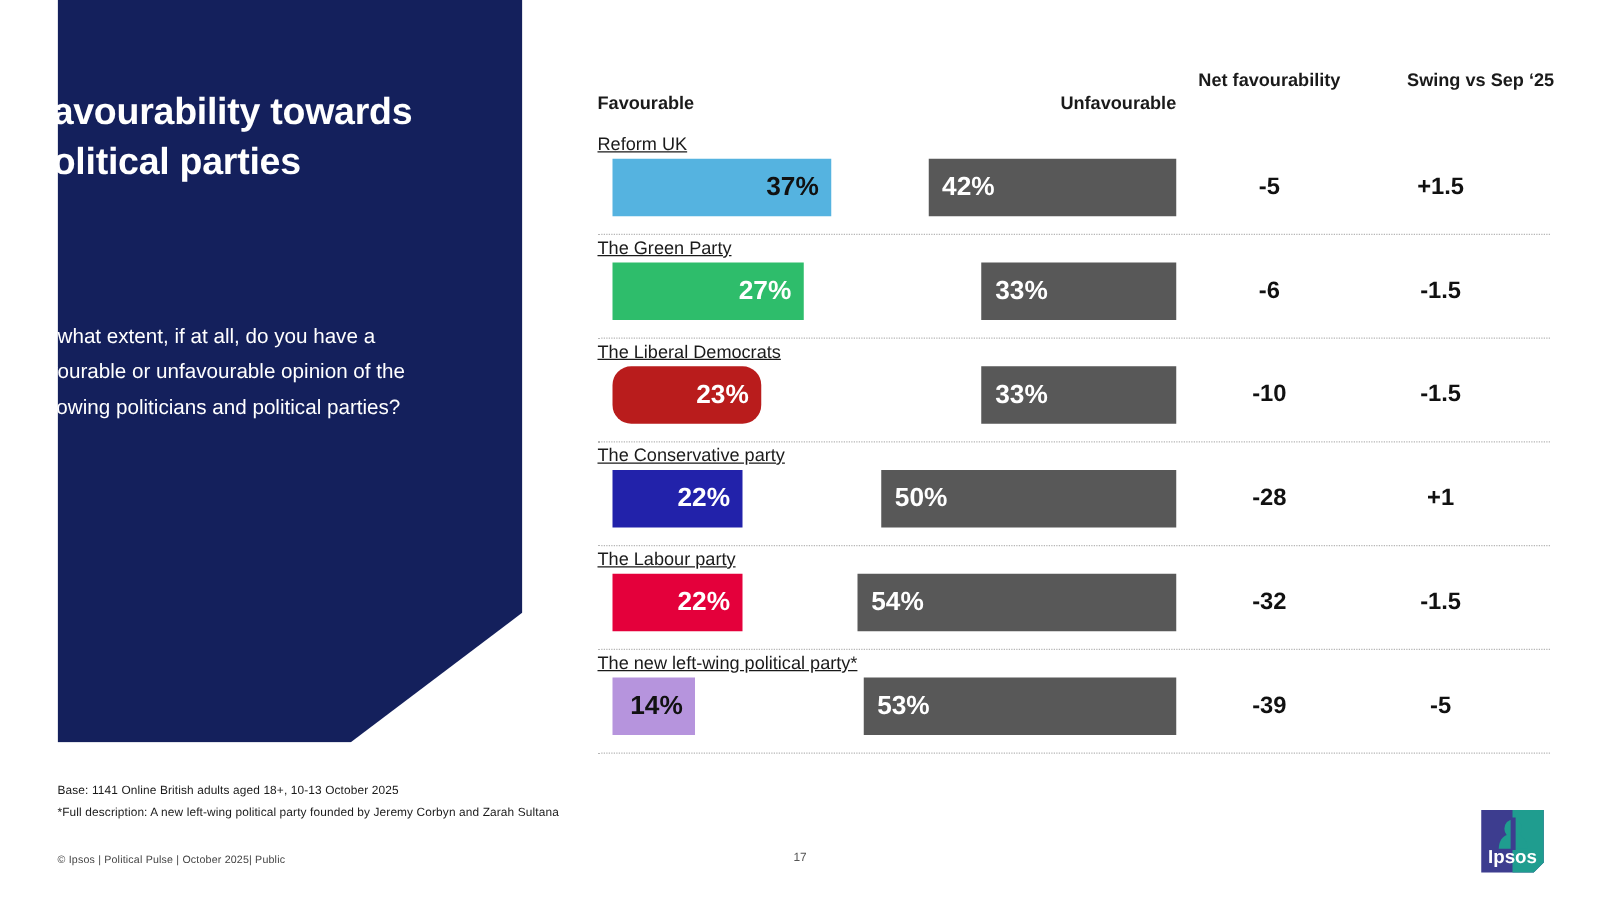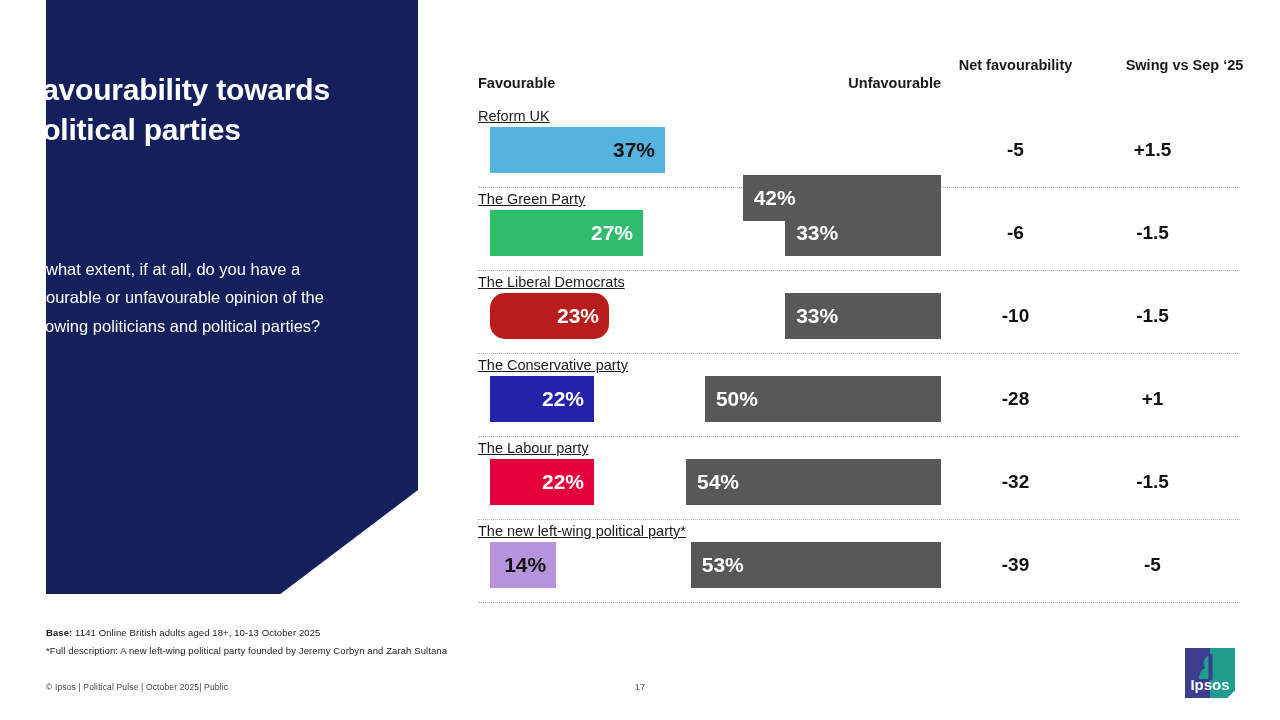--- a/index.html
+++ b/index.html
@@ -144,21 +144,21 @@
     position: absolute;
     left: 46px; top: 624px;
     width: 700px;
   }
   .fn-line {
     font-size: 9.5px;
     color: #1a1a1a;
     line-height: 1.85;
     letter-spacing: 0.1px;
   }
-  .fn-line b { font-weight: bold; }
+  .fn-line b { font-weight: normal; }
   #copyright {
     position: absolute;
     left: 46px; top: 682px;
     font-size: 8.5px;
     color: #444444;
     letter-spacing: 0.15px;
   }
   #page-number {
     position: absolute;
     left: 612px; top: 681px;
@@ -195,21 +195,21 @@
     <div id="rows">
         <div class="row">
           <div class="row-label">Reform UK</div>
           <div class="bars">
             <div class="fav-track">
               <div class="fav-bar" style="width: 175px; background: rgb(85, 179, 224);">
                 <span class="val" style="color: rgb(17, 17, 17);">37%</span>
               </div>
             </div>
             <div class="unfav-track">
-              <div class="unfav-bar" style="width: 198.333px; margin-top: 48px;">
+              <div class="unfav-bar" style="width: 198.333px;">
                 <span class="val">42%</span>
               </div>
             </div>
             <div class="net-cell">-5</div>
             <div class="swing-cell">+1.5</div>
           </div>
         </div>
         <div class="row">
           <div class="row-label">The Green Party</div>
           <div class="bars">

